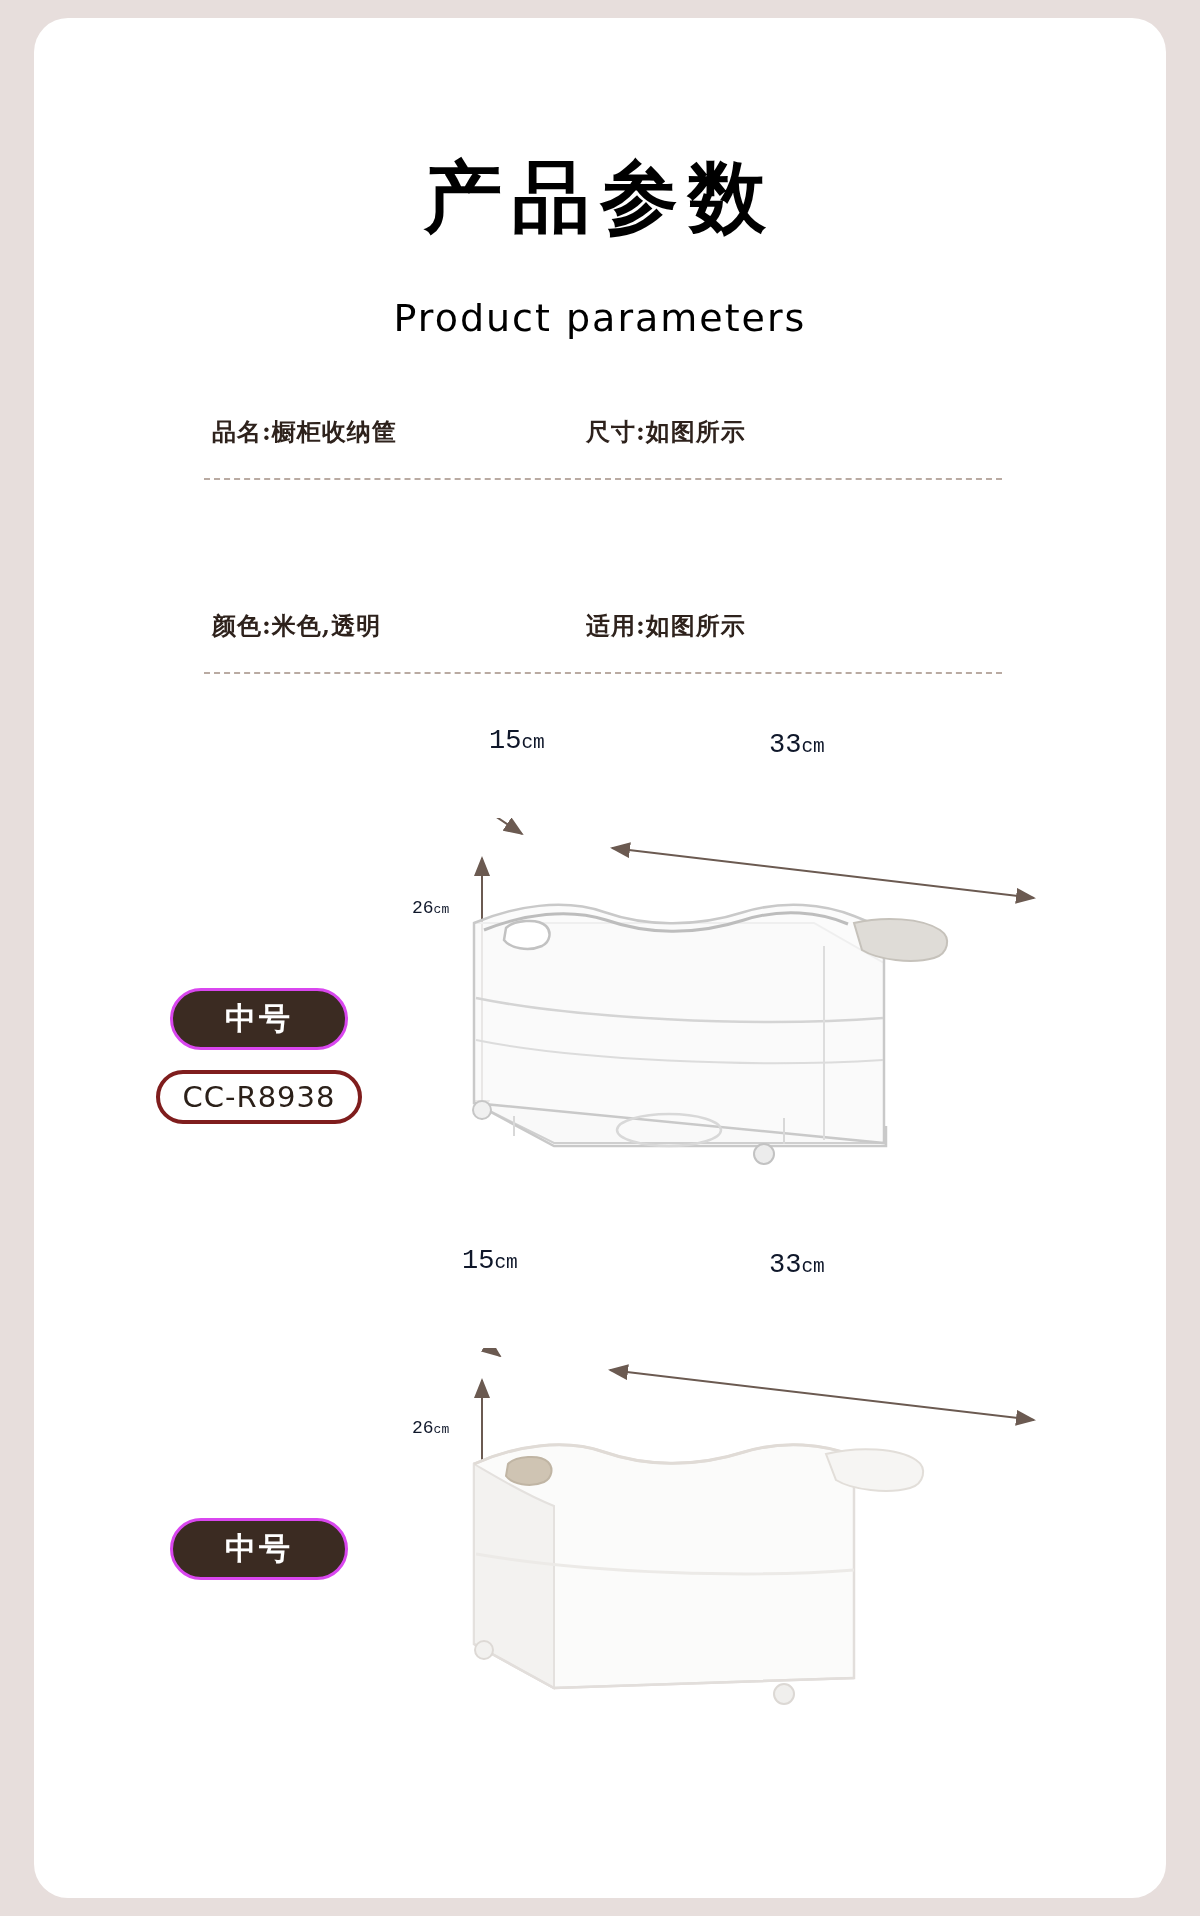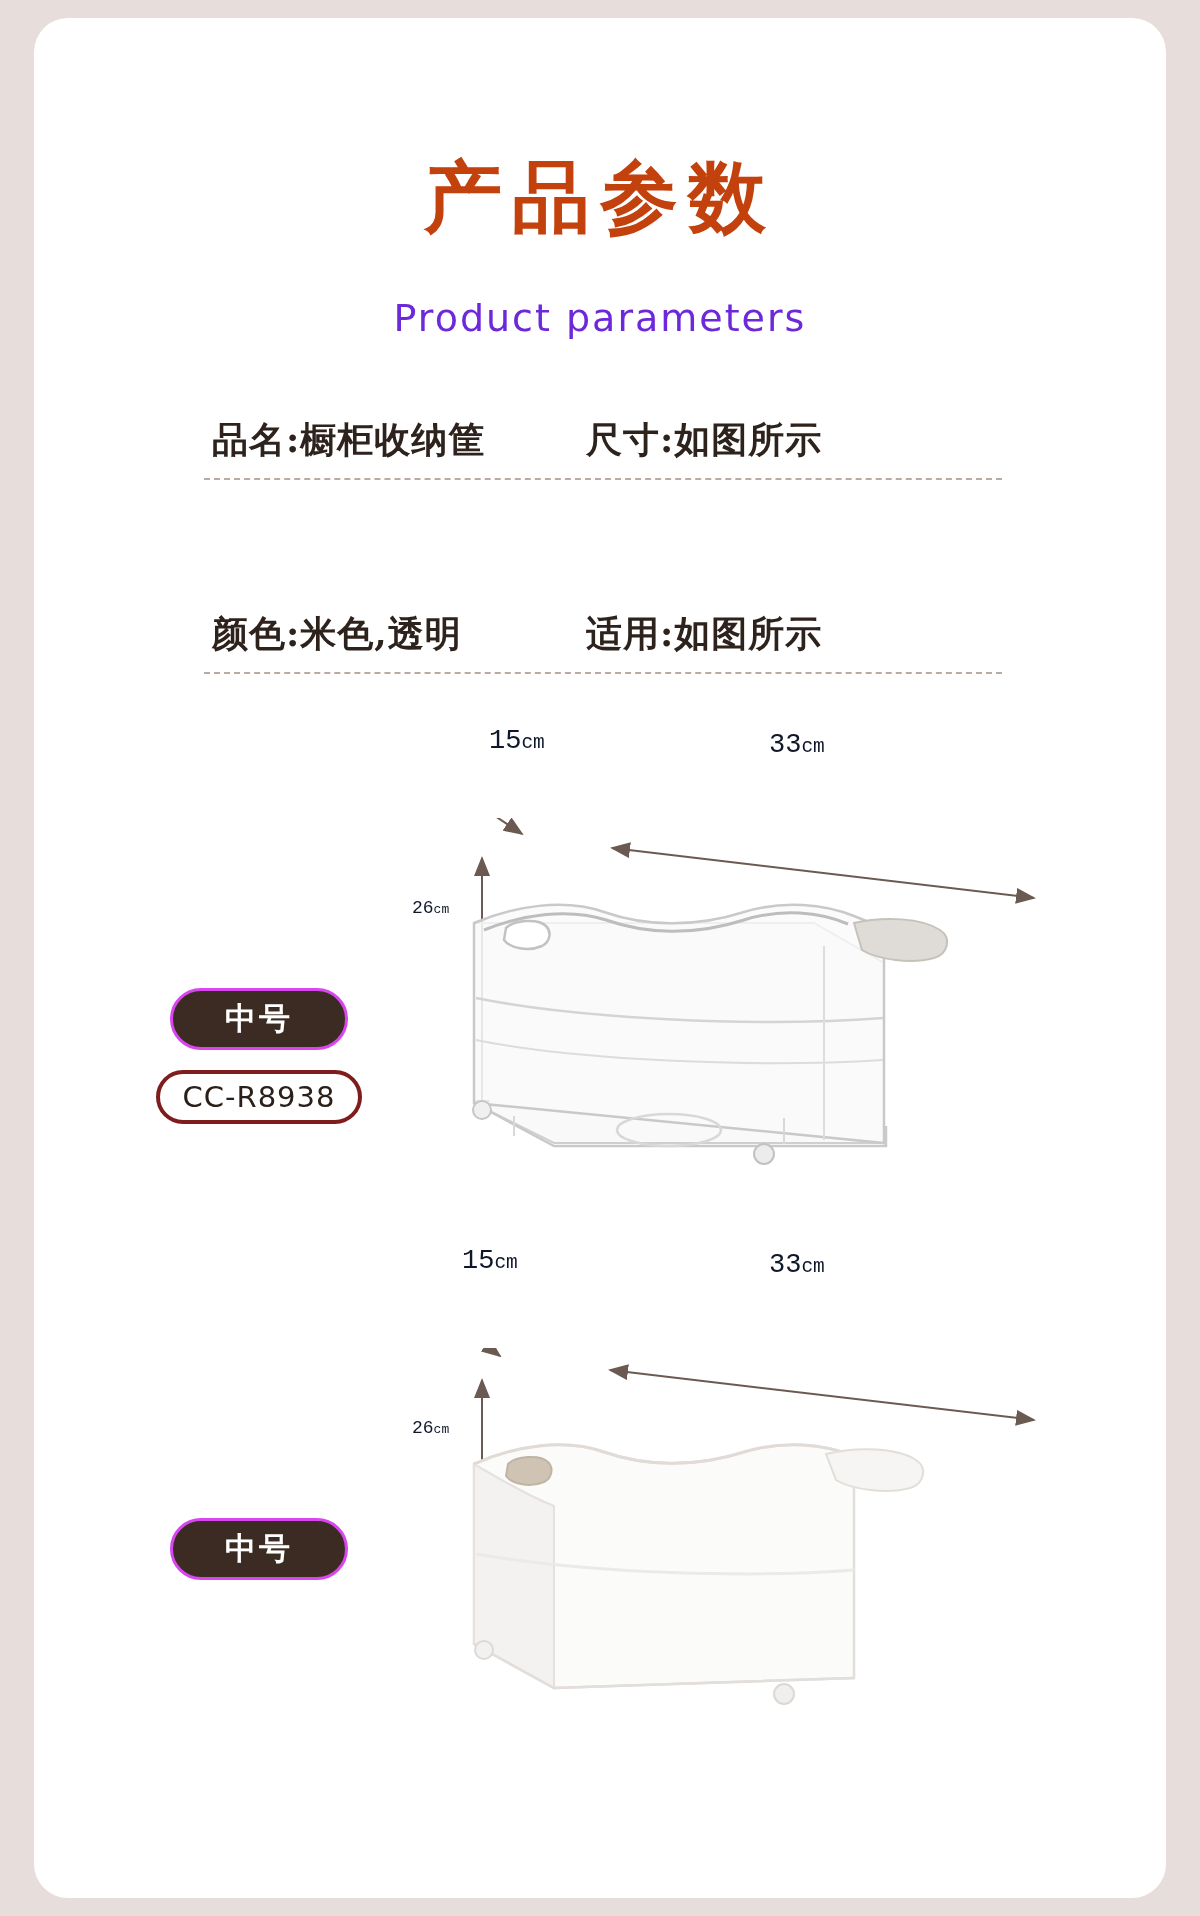--- a/index.html
+++ b/index.html
@@ -27,49 +27,49 @@
   .title-cn {
     position: absolute;
     left: 0;
     top: 140px;
     width: 1132px;
     text-align: center;
     font-family: "DejaVu Serif", serif;
     font-weight: bold;
     font-size: 78px;
     letter-spacing: 10px;
-    color: #c2410c;
+    color: #000000;
     line-height: 1;
   }
   .title-en {
     position: absolute;
     left: 0;
     top: 278px;
     width: 1132px;
     text-align: center;
     font-family: "DejaVu Sans", sans-serif;
     font-size: 38px;
     letter-spacing: 2px;
-    color: #6d28d9;
+    color: #000000;
   }
 
   
   .spec-row {
     position: absolute;
     left: 170px;
     width: 800px;
   }
   .spec-row.r1 { top: 398px; }
   .spec-row.r2 { top: 592px; }
 
   .spec-cell {
     position: absolute;
     font-family: "DejaVu Serif", serif;
     font-weight: bold;
-    font-size: 36px;
+    font-size: 24px;
     color: #2e221c;
     white-space: nowrap;
     letter-spacing: 1px;
   }
   .spec-cell.left  { left: 8px; top: 0; }
   .spec-cell.right { left: 382px; top: 0; }
 
   .dash-line {
     position: absolute;
     left: 0;

